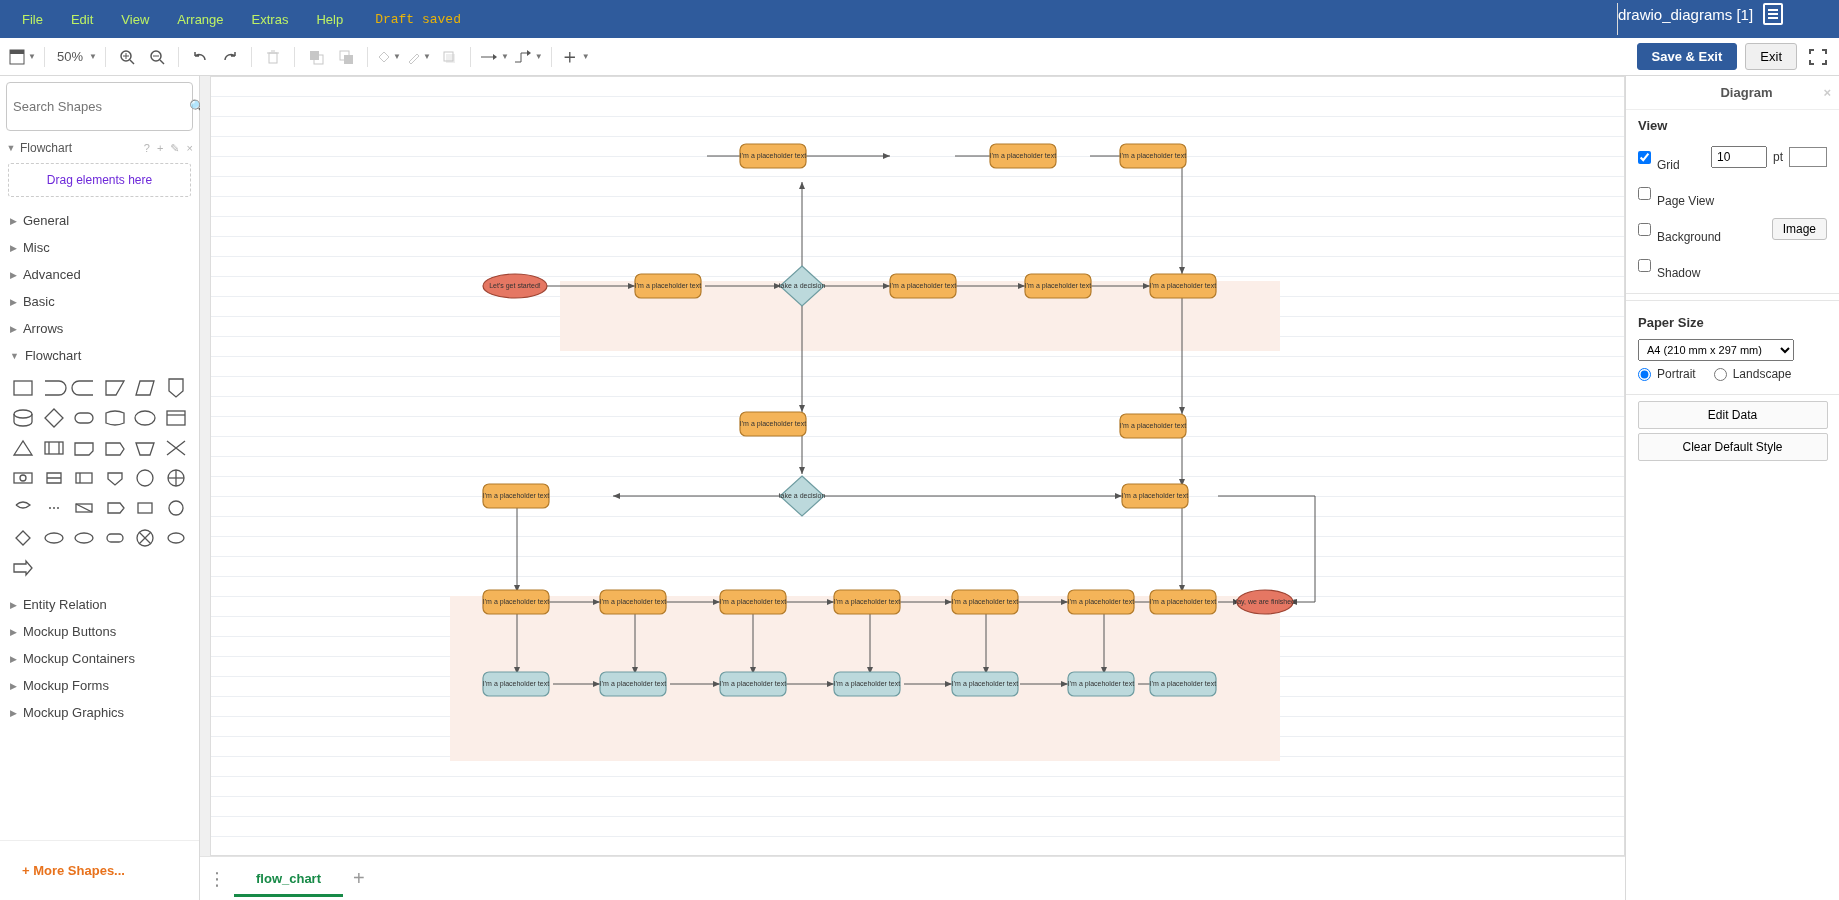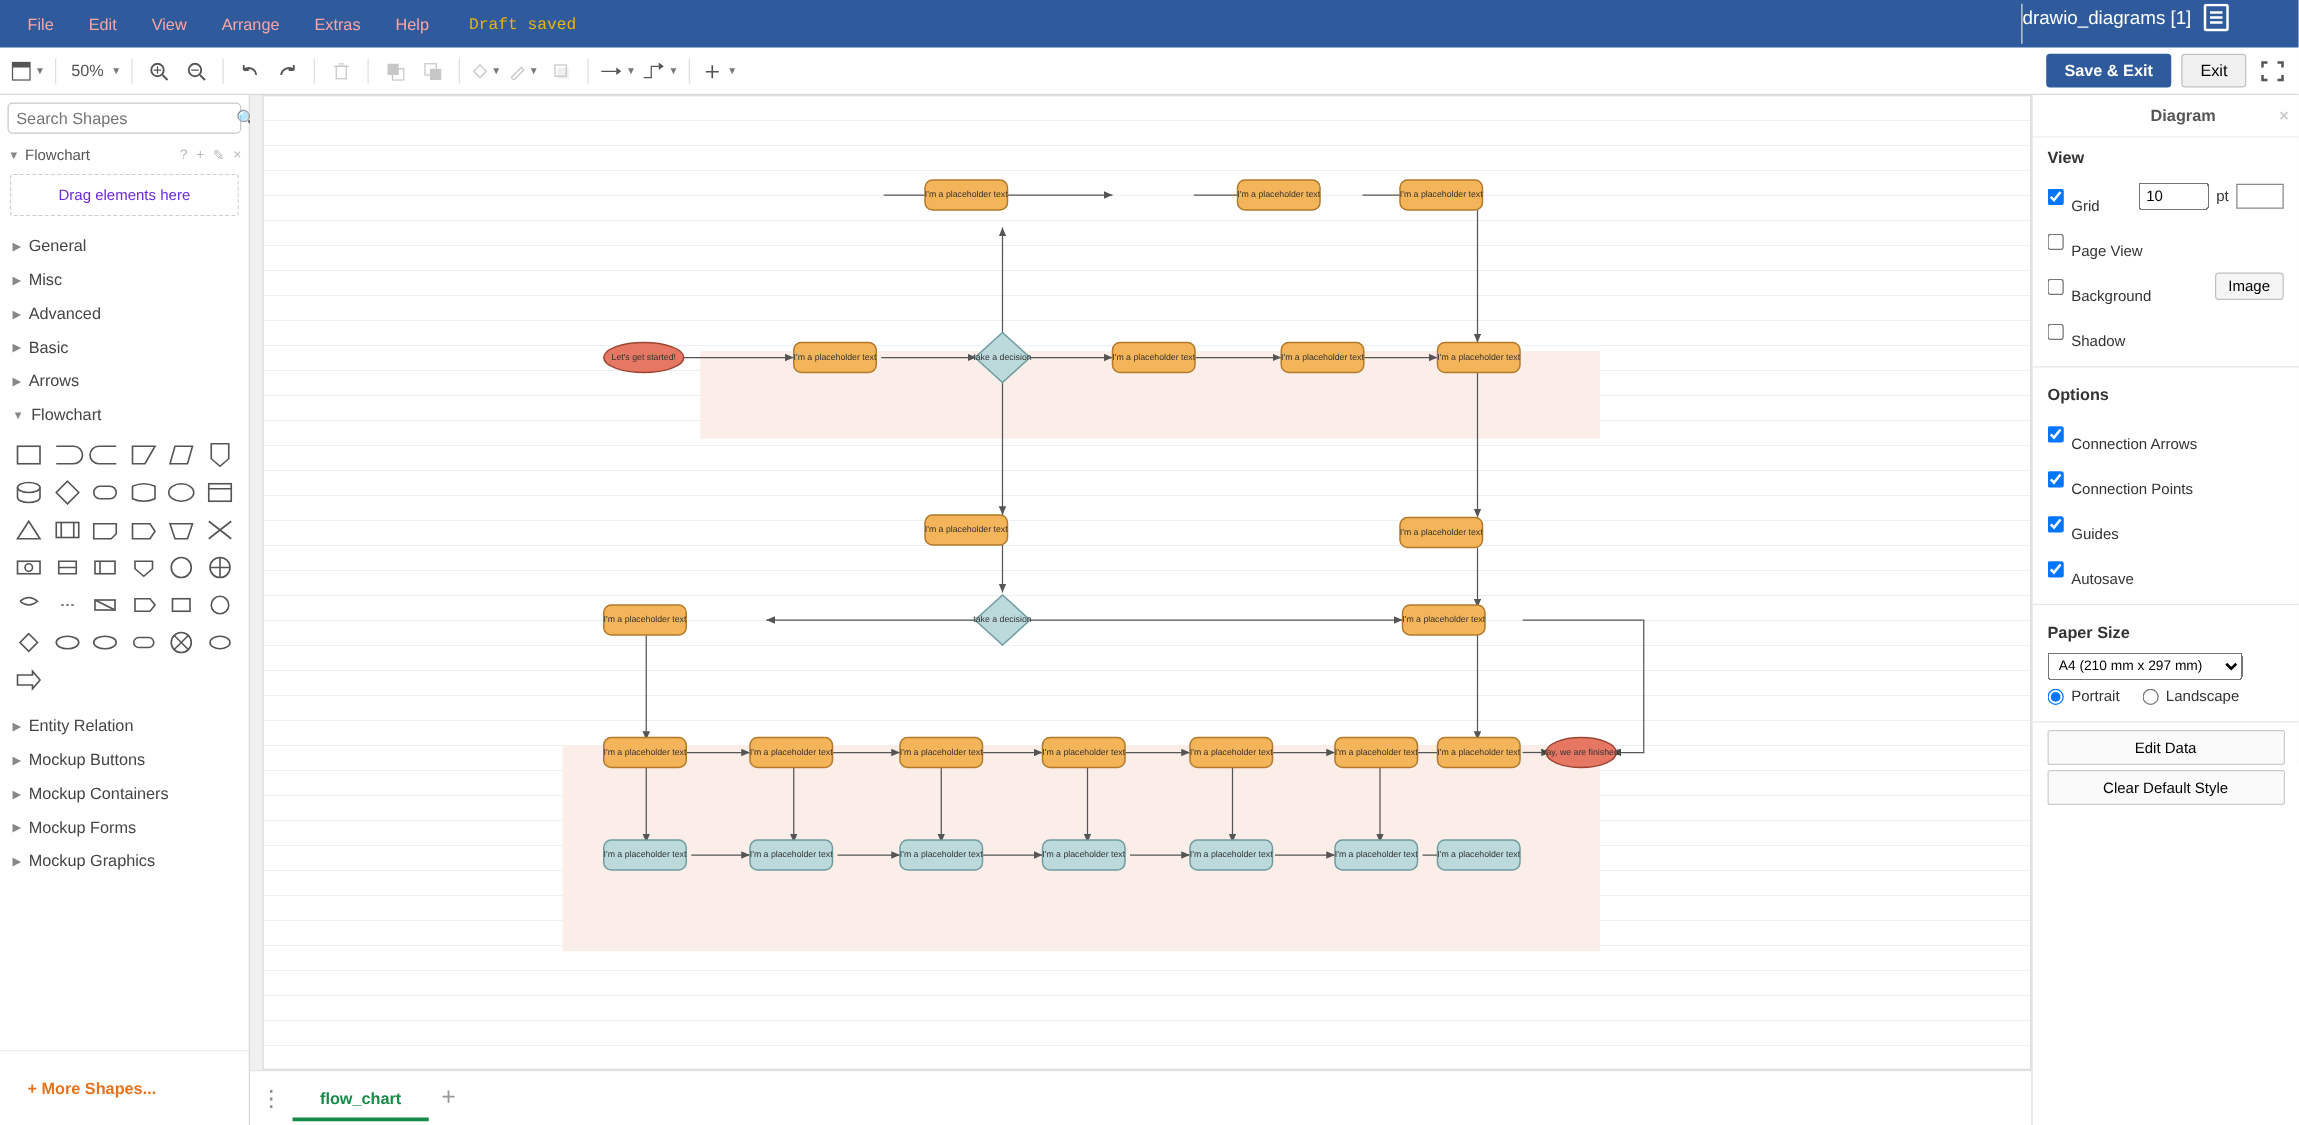--- a/index.html
+++ b/index.html
@@ -1,20 +1,20 @@
 <!DOCTYPE html>
 <html><head>
 <meta charset="utf-8">
 <style>
 * { margin:0; padding:0; box-sizing:border-box; font-family:-apple-system,BlinkMacSystemFont,"Segoe UI",Helvetica,Arial,sans-serif; }
 body { width:1839px; height:900px; overflow:hidden; background:#fff; font-size:13px; color:#333; }
 
 
 .menubar { height:38px; background:#2f5b9c; display:flex; align-items:center; padding:0 8px; position:relative; }
-.menubar .menu-item { color:#fca5a5; padding:0 14px; height:100%; display:flex; align-items:center; cursor:pointer; }
+.menubar .menu-item { color:#bef264; padding:0 14px; height:100%; display:flex; align-items:center; cursor:pointer; }
 .menubar .draft { color:#eab308; margin-left:4px;font-family:Liberation Mono, monospace; }
 .menubar .right { position:absolute; right:8px; display:flex; align-items:center; gap:10px; color:#fff; font-size:15px; }
 .menubar .right .doc-icon { width:20px; height:22px; border:2px solid #fff; border-radius:2px; position:relative; }
 .menubar .right .doc-icon::after { content:""; position:absolute; left:3px; right:3px; top:4px; height:2px; background:#fff; box-shadow:0 4px 0 #fff,0 8px 0 #fff; }
 
 
 .toolbar { height:38px; border-bottom:1px solid #d9d9d9; display:flex; align-items:center; padding:0 8px; gap:4px; position:relative; }
 .tb-btn { min-width:26px; height:26px; display:flex; align-items:center; justify-content:center; border-radius:3px; cursor:pointer; color:#555; }
 .tb-btn.disabled { color:#c7c7c7; cursor:default; }
 .tb-sep { width:1px; height:20px; background:#e0e0e0; margin:0 4px; }
@@ -26,21 +26,21 @@
 .btn.primary { background:#2f5b9c; color:#fff; border-color:#2f5b9c; font-weight:600; }
 .btn.secondary { background:#f0f0f0; }
 .fullscreen-icon { width:18px; height:16px; border:2px solid #555; position:relative; }
 .fullscreen-icon::before,.fullscreen-icon::after{content:"";position:absolute;background:#fff;}
 .fullscreen-icon::before{left:3px;right:3px;top:-3px;bottom:-3px;}
 .fullscreen-icon::after{top:3px;bottom:3px;left:-3px;right:-3px;}
 
 
 .workspace { position:absolute; top:76px; left:0; right:0; bottom:0; display:flex; }
 .left { width:200px; border-right:1px solid #d9d9d9; display:flex; flex-direction:column; }
-.search-box { margin:6px; border:1px solid #c8c8c8; border-radius:4px; display:flex; align-items:center; padding:4px 6px; }
+.search-box { margin:6px; border:1px solid #c8c8c8; border-radius:4px; display:flex; align-items:center; padding:16px 6px; }
 .search-box input { border:none; outline:none; flex:1; font-size:13px; }
 .search-box .mag { color:#888; }
 
 .panel-head { display:flex; align-items:center; padding:4px 6px; font-size:12px; color:#555; gap:4px; }
 .panel-head .tog { font-size:9px; color:#888; width:10px; text-align:center; }
 .panel-head .spacer { flex:1; }
 .panel-head .ic { color:#b6b6b6; font-size:11px; margin-left:3px; cursor:pointer; }
 .drag-target { margin:4px 8px 10px; height:34px; border:1px dashed #ccc; border-radius:3px; color:#6d28d9; display:flex; align-items:center; justify-content:center; font-size:12px; }
 
 .collapsible-list { overflow:auto; flex:1 1 auto; }
@@ -626,39 +626,20 @@
           <input type="checkbox" style="">
           <label>Background</label>
           <button class="sm-btn">Image</button>
         </div>
       <div class="row">
           <input type="checkbox" style="">
           <label>Shadow</label>
         </div>
     </div>
     <hr>
-    <div class="group">
-      <div class="group-title">Options</div>
-      <div class="row">
-          <input type="checkbox" checked="" style="">
-          <label>Connection Arrows</label>
-        </div>
-      <div class="row">
-          <input type="checkbox" checked="" style="">
-          <label>Connection Points</label>
-        </div>
-      <div class="row">
-          <input type="checkbox" checked="" style="">
-          <label>Guides</label>
-        </div>
-      <div class="row">
-          <input type="checkbox" checked="" style="">
-          <label>Autosave</label>
-        </div>
-    </div>
     <hr>
     <div class="group">
       <div class="group-title">Paper Size</div>
       <select class="paper"><option>A4 (210 mm x 297 mm)</option></select>
       <div class="row">
         <input type="radio" name="orient" checked="" style="">
           <span>Portrait</span>
         <input type="radio" name="orient" style="margin-left: 12px;">
           <span>Landscape</span>
       </div>

